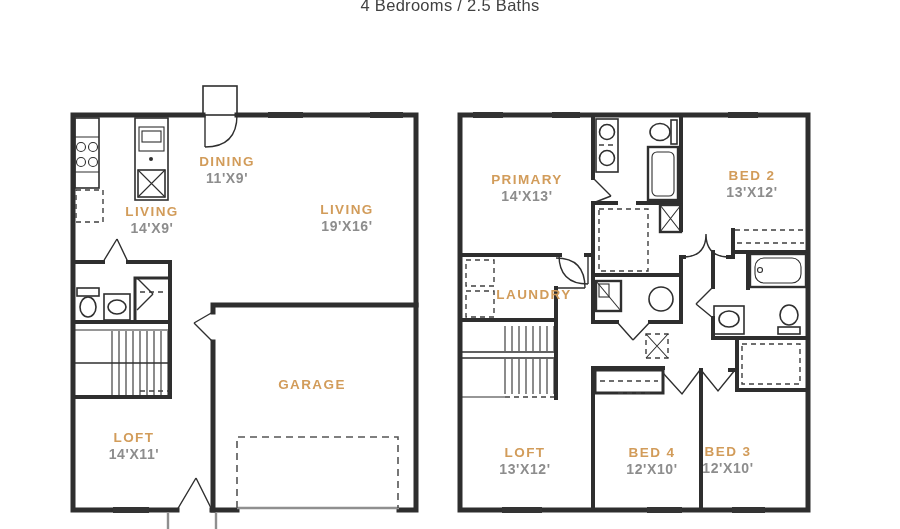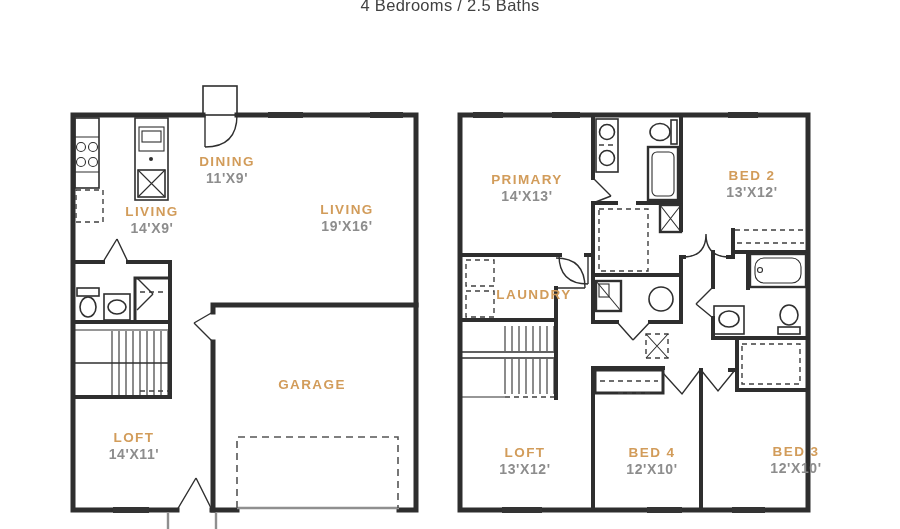--- a/index.html
+++ b/index.html
@@ -256,18 +256,18 @@
     <div class="rname">LAUNDRY</div>
   </div>
   <div class="room-label" style="left:525px;top:461px">
     <div class="rname">LOFT</div>
     <div class="rdim">13'X12'</div>
   </div>
   <div class="room-label" style="left:652px;top:461px">
     <div class="rname">BED 4</div>
     <div class="rdim">12'X10'</div>
   </div>
-  <div class="room-label" style="left:796px;top:460px">
+  <div class="room-label" style="left:728px;top:460px">
     <div class="rname">BED 3</div>
     <div class="rdim">12'X10'</div>
   </div>
 
 </div>
 
 </body></html>

